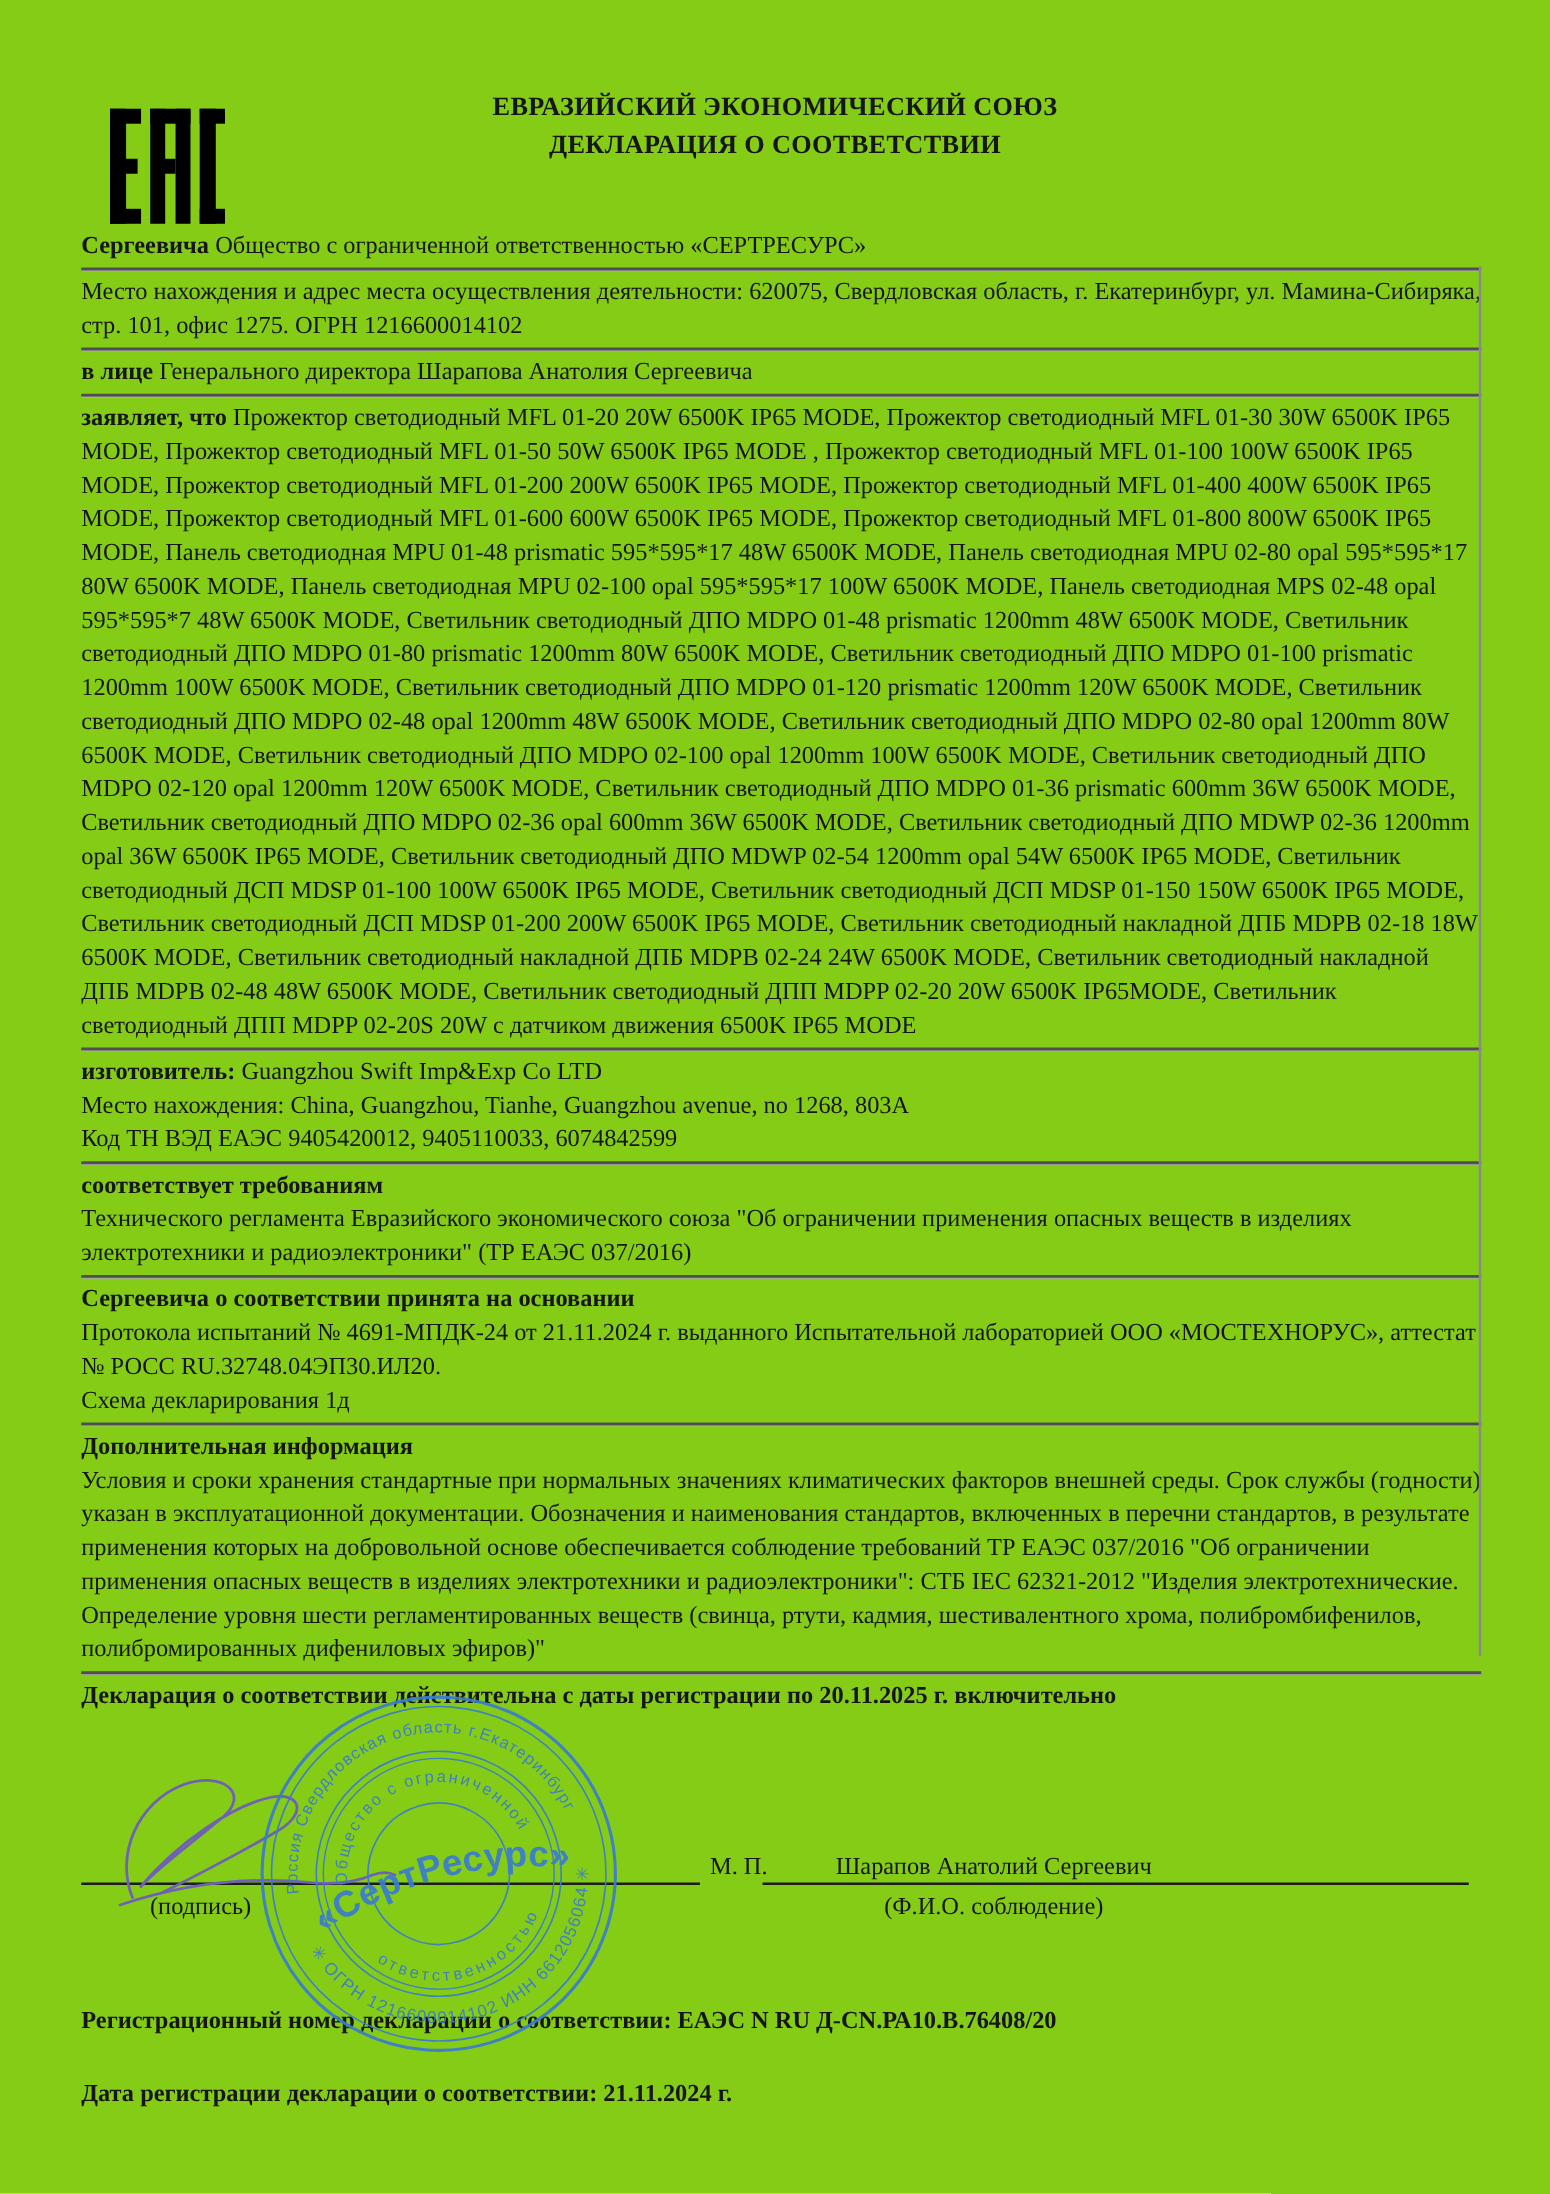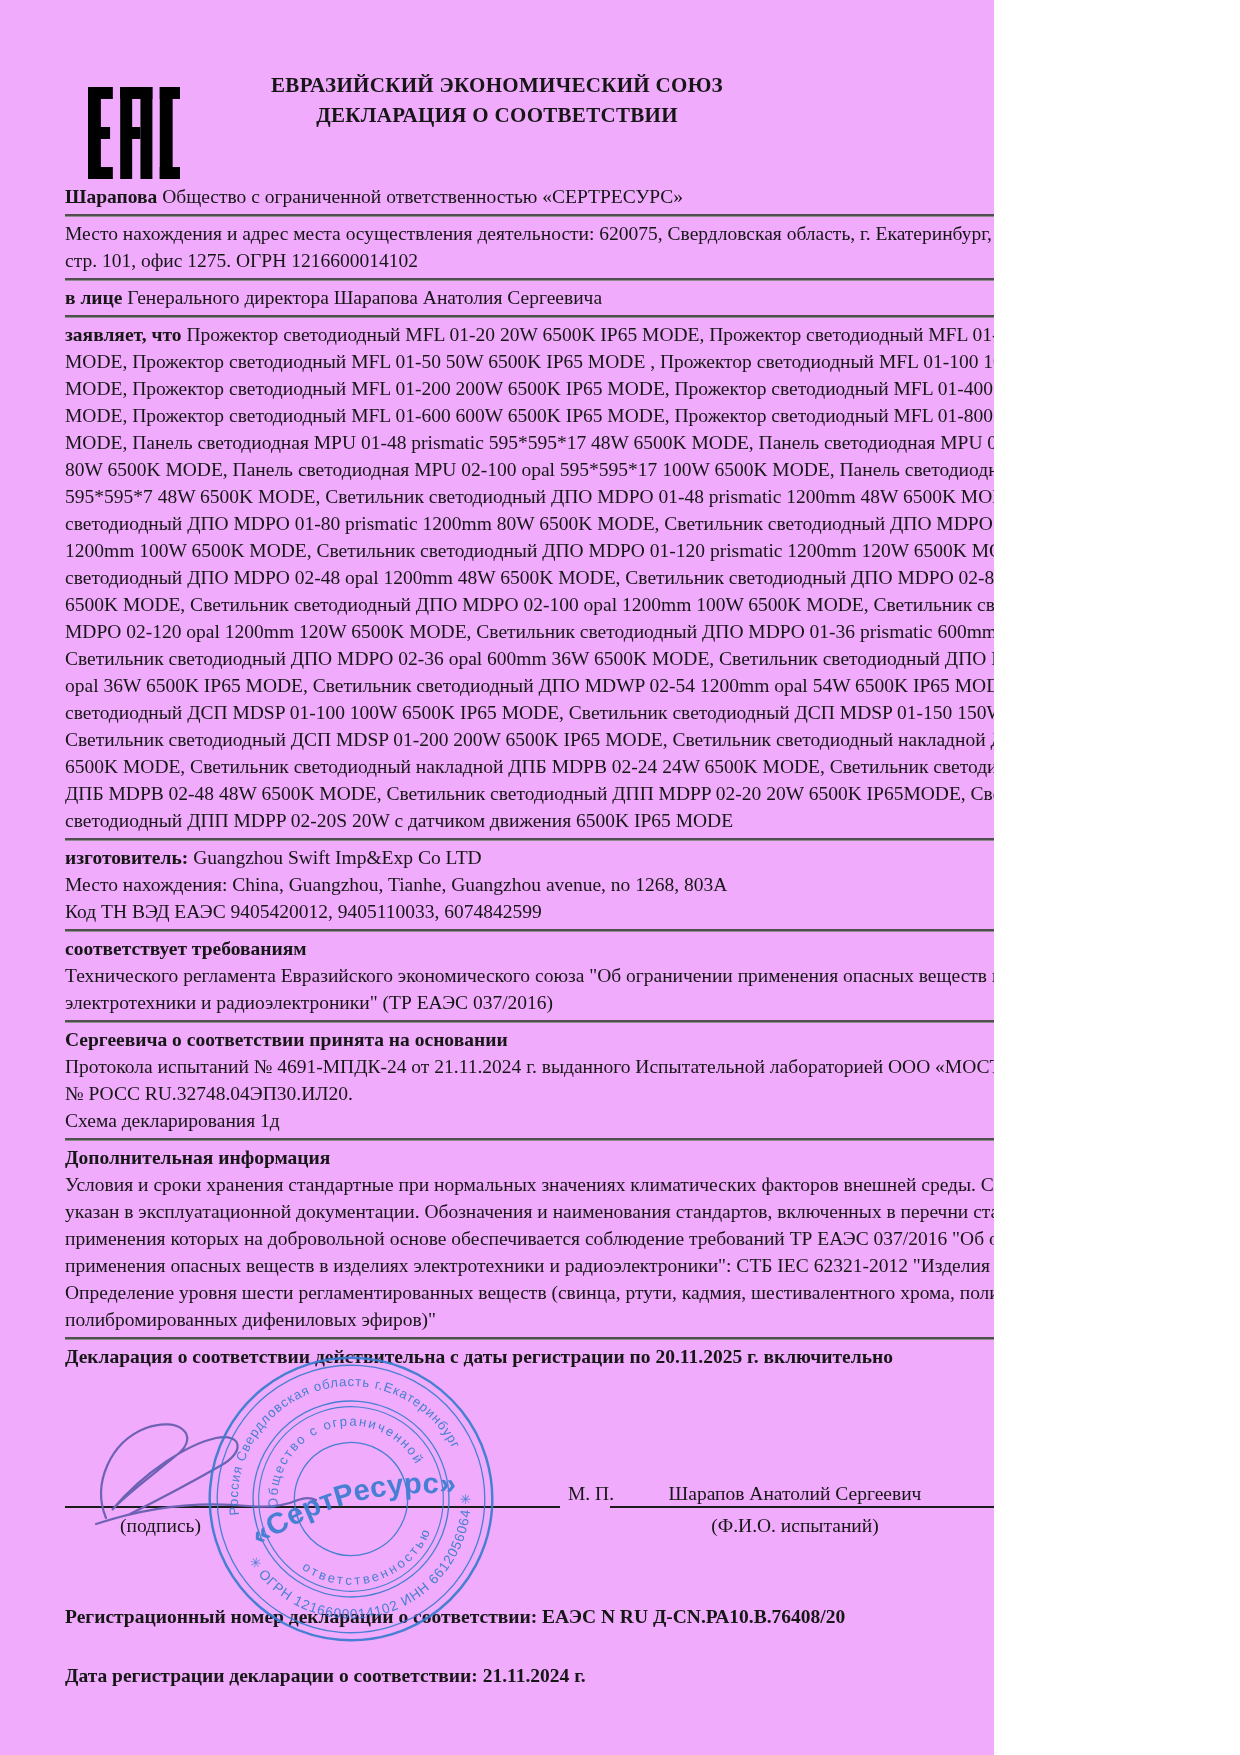--- a/index.html
+++ b/index.html
@@ -1,16 +1,16 @@
 <!DOCTYPE html>
 <html style="--stamp-color: #3a7cd0; --ink-color: #6f62b5;"><head>
 <meta charset="utf-8">
 <style>
   html,body{margin:0;padding:0;background:#ffffff;}
-  .page{position:relative;width:994px;height:1755px;background:#f0abfc;
+  .page{position:relative;width:1240px;height:1755px;background:#84cc16;
         font-family:"Liberation Serif",serif;font-size:19.5px;line-height:27px;
         color:#161616;overflow:hidden;}
   p{margin:0;}
   .b{font-weight:bold;}
   .sep{height:3px;border:0;margin:4px 0 3px;
        background:linear-gradient(to bottom,#4f4f4f 0 60%,#b9b9b9);}
   .titles{position:absolute;top:70px;left:0;width:100%;text-align:center;
           font-weight:bold;font-size:21px;line-height:30px;letter-spacing:.3px;}
   .eac{position:absolute;left:88px;top:84px;}
   .content{position:absolute;top:183px;left:65px;width:1120px;}
@@ -50,21 +50,21 @@
   </svg>
 
   <div class="titles">
     <div>ЕВРАЗИЙСКИЙ ЭКОНОМИЧЕСКИЙ СОЮЗ</div>
     <div>ДЕКЛАРАЦИЯ О СООТВЕТСТВИИ</div>
   </div>
 
   <div class="content">
     <div class="vline"></div>
 
-    <p><span class="b">Шарапова</span> <span>Общество с ограниченной ответственностью «СЕРТРЕСУРС»</span></p>
+    <p><span class="b">Сергеевича</span> <span>Общество с ограниченной ответственностью «СЕРТРЕСУРС»</span></p>
     <div class="sep"></div>
 
     <p>Место нахождения и адрес места осуществления деятельности: 620075, Свердловская область, г. Екатеринбург, ул. Мамина-Сибиряка, стр. 101, офис 1275. ОГРН 1216600014102</p>
     <div class="sep"></div>
 
     <p><span class="b">в лице</span> <span>Генерального директора Шарапова Анатолия Сергеевича</span></p>
     <div class="sep"></div>
 
     <p><span class="b">заявляет, что</span> <span>Прожектор светодиодный MFL 01-20 20W 6500K IP65 MODE, Прожектор светодиодный MFL 01-30 30W 6500K IP65 MODE, Прожектор светодиодный MFL 01-50 50W 6500K IP65 MODE , Прожектор светодиодный MFL 01-100 100W 6500K IP65 MODE, Прожектор светодиодный MFL 01-200 200W 6500K IP65 MODE, Прожектор светодиодный MFL 01-400 400W 6500K IP65 MODE, Прожектор светодиодный MFL 01-600 600W 6500K IP65 MODE, Прожектор светодиодный MFL 01-800 800W 6500K IP65 MODE, Панель светодиодная MPU 01-48 prismatic 595*595*17 48W 6500K MODE, Панель светодиодная MPU 02-80 opal 595*595*17 80W 6500K MODE, Панель светодиодная MPU 02-100 opal 595*595*17 100W 6500K MODE, Панель светодиодная MPS 02-48 opal 595*595*7 48W 6500K MODE, Светильник светодиодный ДПО MDPO 01-48 prismatic 1200mm 48W 6500K MODE, Светильник светодиодный ДПО MDPO 01-80 prismatic 1200mm 80W 6500K MODE, Светильник светодиодный ДПО MDPO 01-100 prismatic 1200mm 100W 6500K MODE, Светильник светодиодный ДПО MDPO 01-120 prismatic 1200mm 120W 6500K MODE, Светильник светодиодный ДПО MDPO 02-48 opal 1200mm 48W 6500K MODE, Светильник светодиодный ДПО MDPO 02-80 opal 1200mm 80W 6500K MODE, Светильник светодиодный ДПО MDPO 02-100 opal 1200mm 100W 6500K MODE, Светильник светодиодный ДПО MDPO 02-120 opal 1200mm 120W 6500K MODE, Светильник светодиодный ДПО MDPO 01-36 prismatic 600mm 36W 6500K MODE, Светильник светодиодный ДПО MDPO 02-36 opal 600mm 36W 6500K MODE, Светильник светодиодный ДПО MDWP 02-36 1200mm opal 36W 6500K IP65 MODE, Светильник светодиодный ДПО MDWP 02-54 1200mm opal 54W 6500K IP65 MODE, Светильник светодиодный ДСП MDSP 01-100 100W 6500K IP65 MODE, Светильник светодиодный ДСП MDSP 01-150 150W 6500K IP65 MODE, Светильник светодиодный ДСП MDSP 01-200 200W 6500K IP65 MODE, Светильник светодиодный накладной ДПБ MDPB 02-18 18W 6500K MODE, Светильник светодиодный накладной ДПБ MDPB 02-24 24W 6500K MODE, Светильник светодиодный накладной ДПБ MDPB 02-48 48W 6500K MODE, Светильник светодиодный ДПП MDPP 02-20 20W 6500K IP65MODE, Светильник светодиодный ДПП MDPP 02-20S 20W с датчиком движения 6500K IP65 MODE</span></p>
     <div class="sep"></div>
@@ -88,21 +88,21 @@
     <div class="sep"></div>
 
     <p class="b">Декларация о соответствии действительна с даты регистрации по 20.11.2025 г. включительно</p>
 
     <div class="sign-area">
       <div class="sig-line-left"></div>
       <div class="sig-cap-left">(подпись)</div>
       <div class="mp">М. П.</div>
       <div class="fio-name">Шарапов Анатолий Сергеевич</div>
       <div class="sig-line-right"></div>
-      <div class="fio-cap">(Ф.И.О. испытаний)</div>
+      <div class="fio-cap">(Ф.И.О. соблюдение)</div>
 
       <svg class="signature" width="235" height="135" viewBox="0 0 235 135">
         <path class="ink" d="M 16,110 C 2,76 20,34 56,20 C 90,8 110,28 88,46 C 64,66 34,88 22,102 C 54,64 98,36 126,30 C 152,25 156,44 130,58 C 102,74 60,96 40,106"></path>
         <path class="ink" d="M 6,116 C 66,96 118,94 158,98 C 178,100 194,98 208,92 C 216,89 222,90 226,92"></path>
       </svg>
 
       <svg class="stamp" width="292" height="292" viewBox="0 0 310 310">
         <defs>
           <path id="arc-outer-top" d="M 35,155 A 120,120 0 0 1 275,155"></path>
           <path id="arc-outer-bottom" d="M 28,155 A 127,127 0 0 0 282,155"></path>

